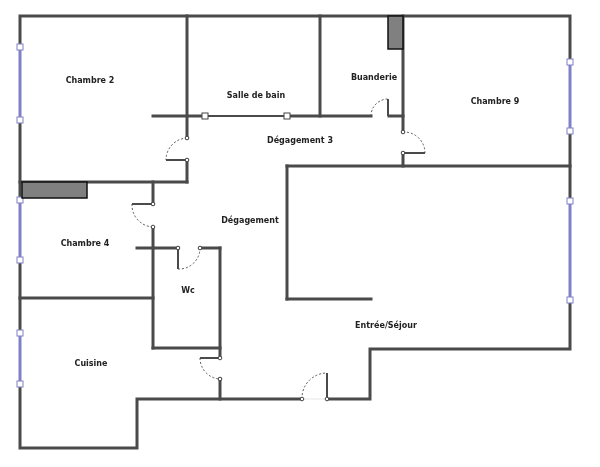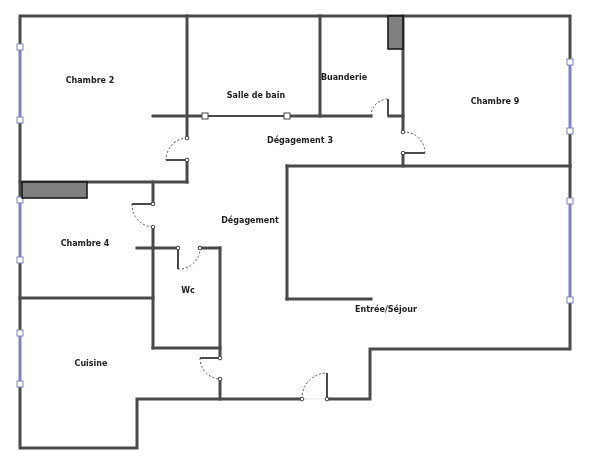--- a/index.html
+++ b/index.html
@@ -129,20 +129,20 @@
     <rect class="winnode" x="202" y="113" width="6" height="6" style="stroke:#444"></rect>
     <rect class="winnode" x="284" y="113" width="6" height="6" style="stroke:#444"></rect>
   </g>
 
   <rect class="block" x="388" y="16" width="15" height="33"></rect>
   <rect class="block" x="22" y="182" width="65" height="16"></rect>
 </svg>
 
 <div class="lbl" style="left:90px;top:80px">Chambre 2</div>
 <div class="lbl" style="left:256px;top:95px">Salle de bain</div>
-<div class="lbl" style="left:344px;top:77px">Buanderie</div>
+<div class="lbl" style="left:374px;top:77px">Buanderie</div>
 <div class="lbl" style="left:495px;top:101px">Chambre 9</div>
 <div class="lbl" style="left:300px;top:140px">Dégagement 3</div>
 <div class="lbl" style="left:250px;top:220px">Dégagement</div>
 <div class="lbl" style="left:85px;top:243px">Chambre 4</div>
 <div class="lbl" style="left:188px;top:290px">Wc</div>
-<div class="lbl" style="left:386px;top:309px">Entrée/Séjour</div>
+<div class="lbl" style="left:386px;top:325px">Entrée/Séjour</div>
 <div class="lbl" style="left:91px;top:363px">Cuisine</div>
 
 </body></html>

